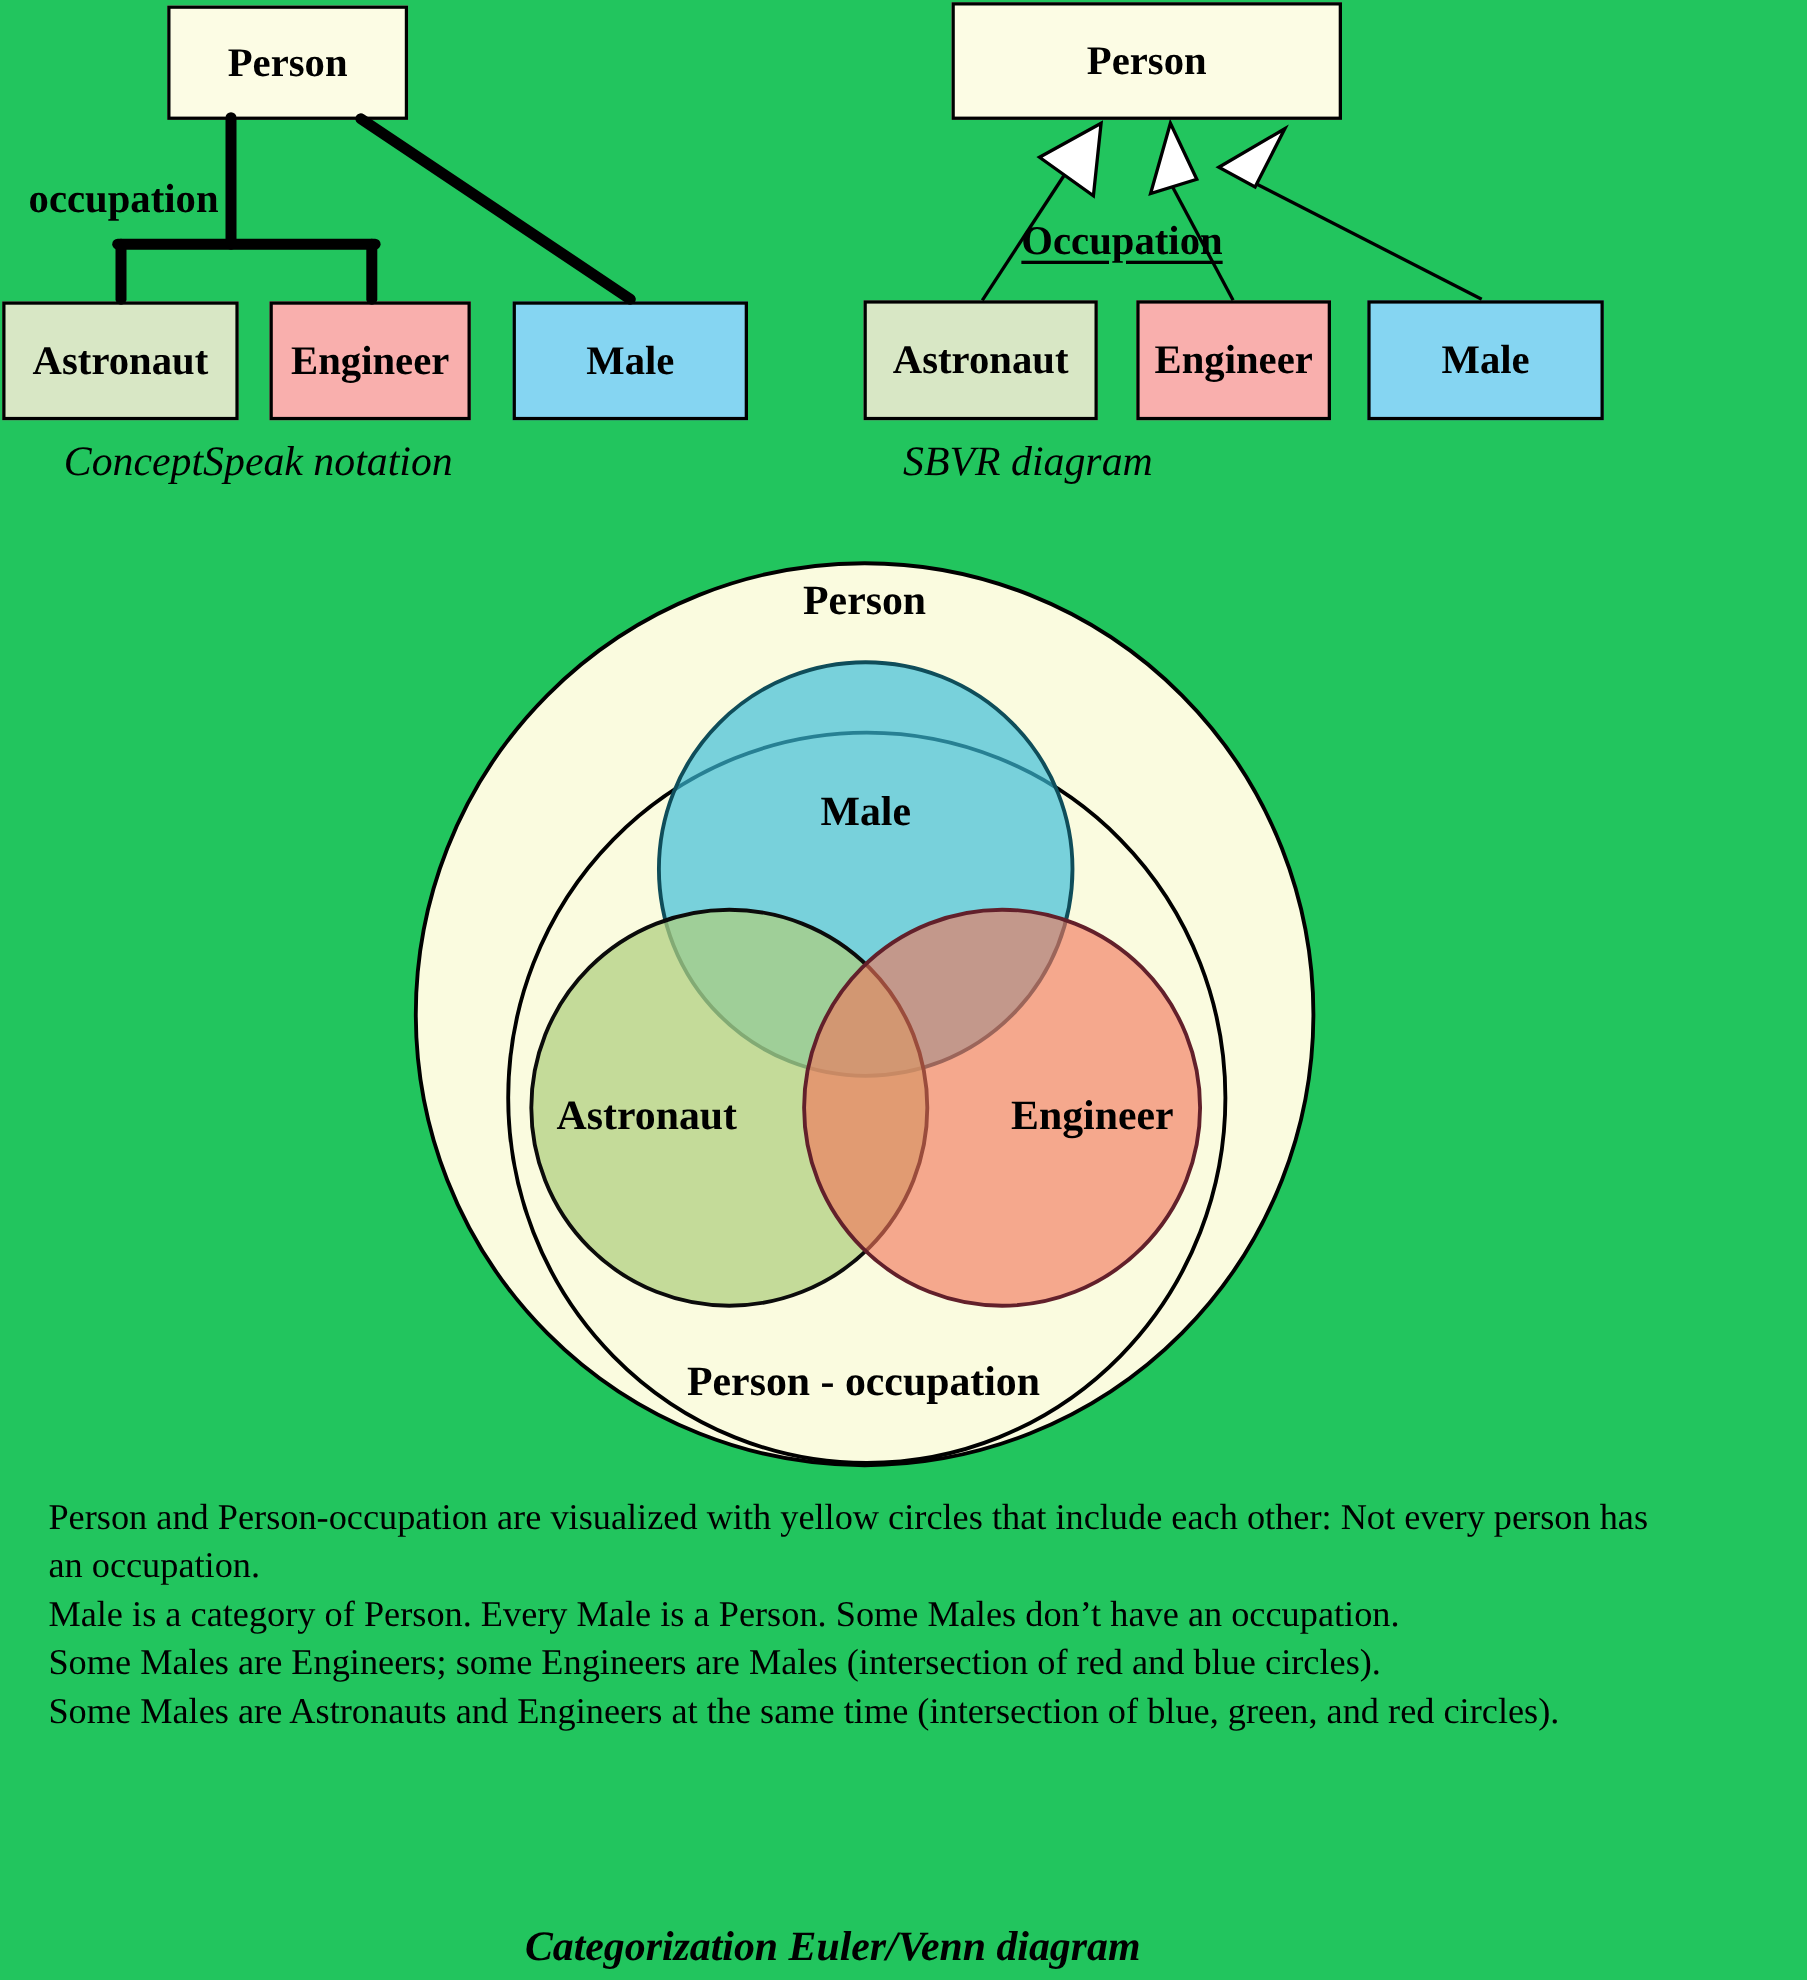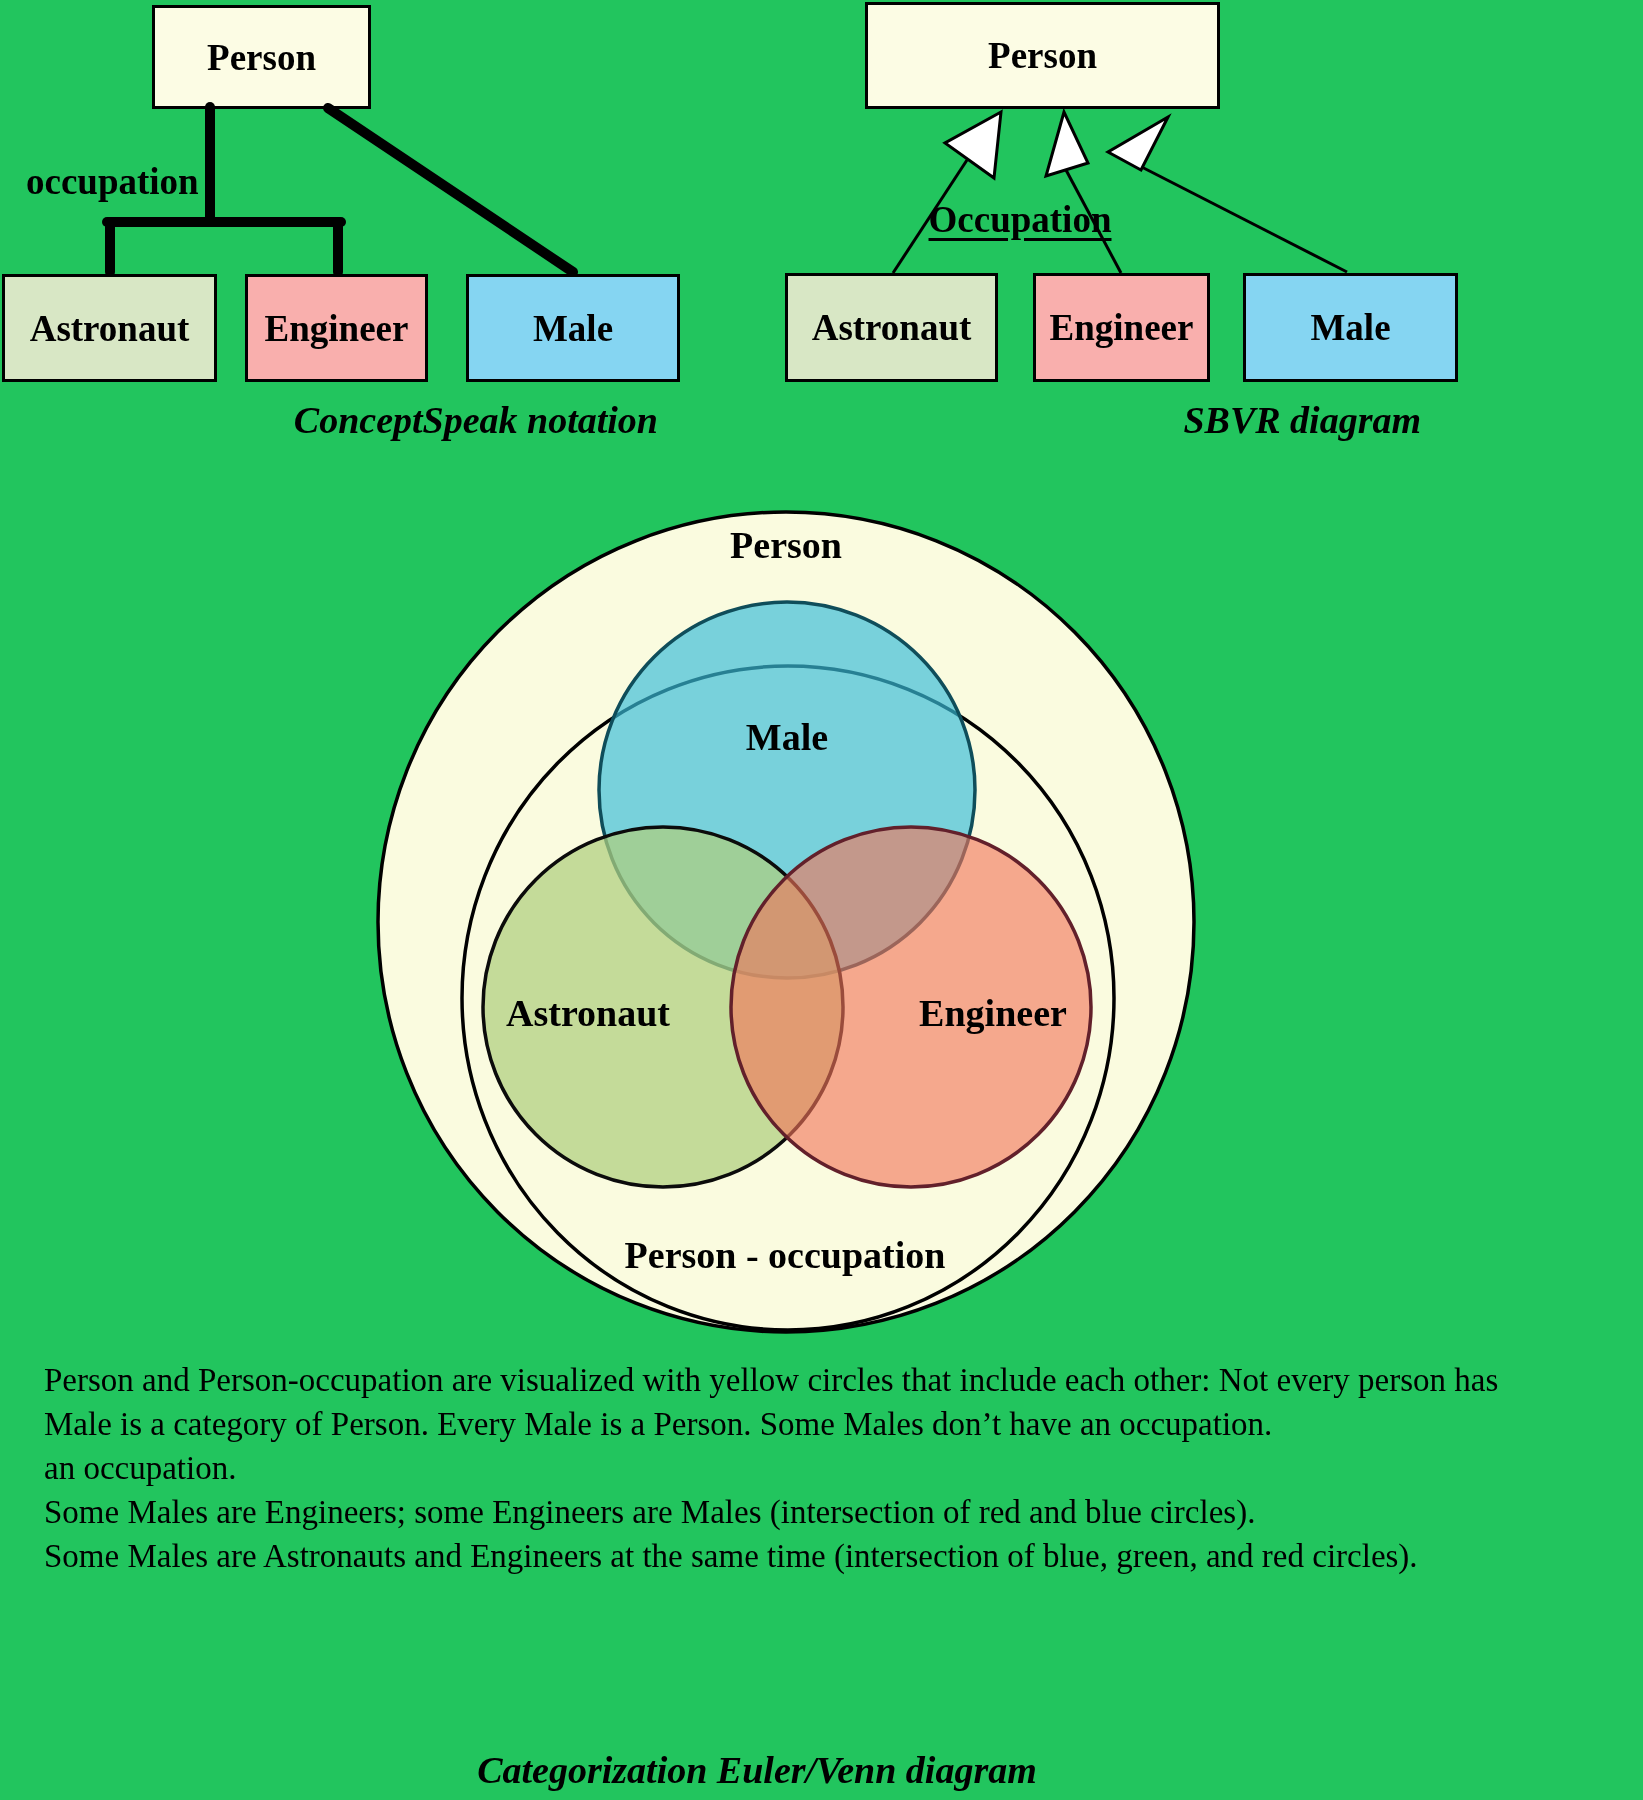--- a/index.html
+++ b/index.html
@@ -12,22 +12,22 @@
     border:3px solid #000;font-weight:bold;font-size:37px;box-sizing:border-box;
     text-align:center;
   }
   .box.yellow{background:#FCFCE4;}
   .box.green{background:#D8E7C5;}
   .box.pink{background:#F9AFAD;}
   .box.blue{background:#85D5F2;}
   .freelabel{position:absolute;font-weight:bold;font-size:37px;white-space:nowrap;}
   .underlined{text-decoration:underline;text-decoration-thickness:3px;text-underline-offset:6px;}
   .caption{
-    position:absolute;font-weight:bold;font-style:italic;font-size:38px;
-    text-align:right;white-space:nowrap;
+    position:absolute;font-weight:normal;font-style:italic;font-size:38px;
+    text-align:left;white-space:nowrap;
   }
   #art{position:absolute;left:0;top:0;z-index:5;pointer-events:none;}
   #desc{position:absolute;left:44px;top:1358px;width:1599px;}
   #desc .dline{height:44px;line-height:44px;font-size:33px;white-space:nowrap;}
   #fig-caption{
     position:absolute;left:57px;top:1748px;width:1400px;text-align:center;
     font-weight:bold;font-style:italic;font-size:38px;
   }
   svg text{font-family:"Liberation Serif","DejaVu Serif",serif;font-weight:bold;}
 </style>
@@ -97,21 +97,21 @@
       <text x="786" y="558" font-size="38" text-anchor="middle" fill="#000">Person</text>
       <text x="787" y="750" font-size="38" text-anchor="middle" fill="#000">Male</text>
       <text x="588" y="1026" font-size="38" text-anchor="middle" fill="#000">Astronaut</text>
       <text x="993" y="1026" font-size="38" text-anchor="middle" fill="#000">Engineer</text>
       <text x="785" y="1268" font-size="38" text-anchor="middle" fill="#000">Person - occupation</text>
     </g>
   </svg>
 
   <div id="desc">
     <div class="dline">Person and Person-occupation are visualized with yellow circles that include each other: Not every person has</div>
+    <div class="dline">an occupation.</div>
     <div class="dline">Male is a category of Person. Every Male is a Person. Some Males don’t have an occupation.</div>
-    <div class="dline">an occupation.</div>
     <div class="dline">Some Males are Engineers; some Engineers are Males (intersection of red and blue circles).</div>
     <div class="dline">Some Males are Astronauts and Engineers at the same time (intersection of blue, green, and red circles).</div>
   </div>
 
   <div id="fig-caption">Categorization Euler/Venn diagram</div>
 
 </div>
 
 </body></html>

